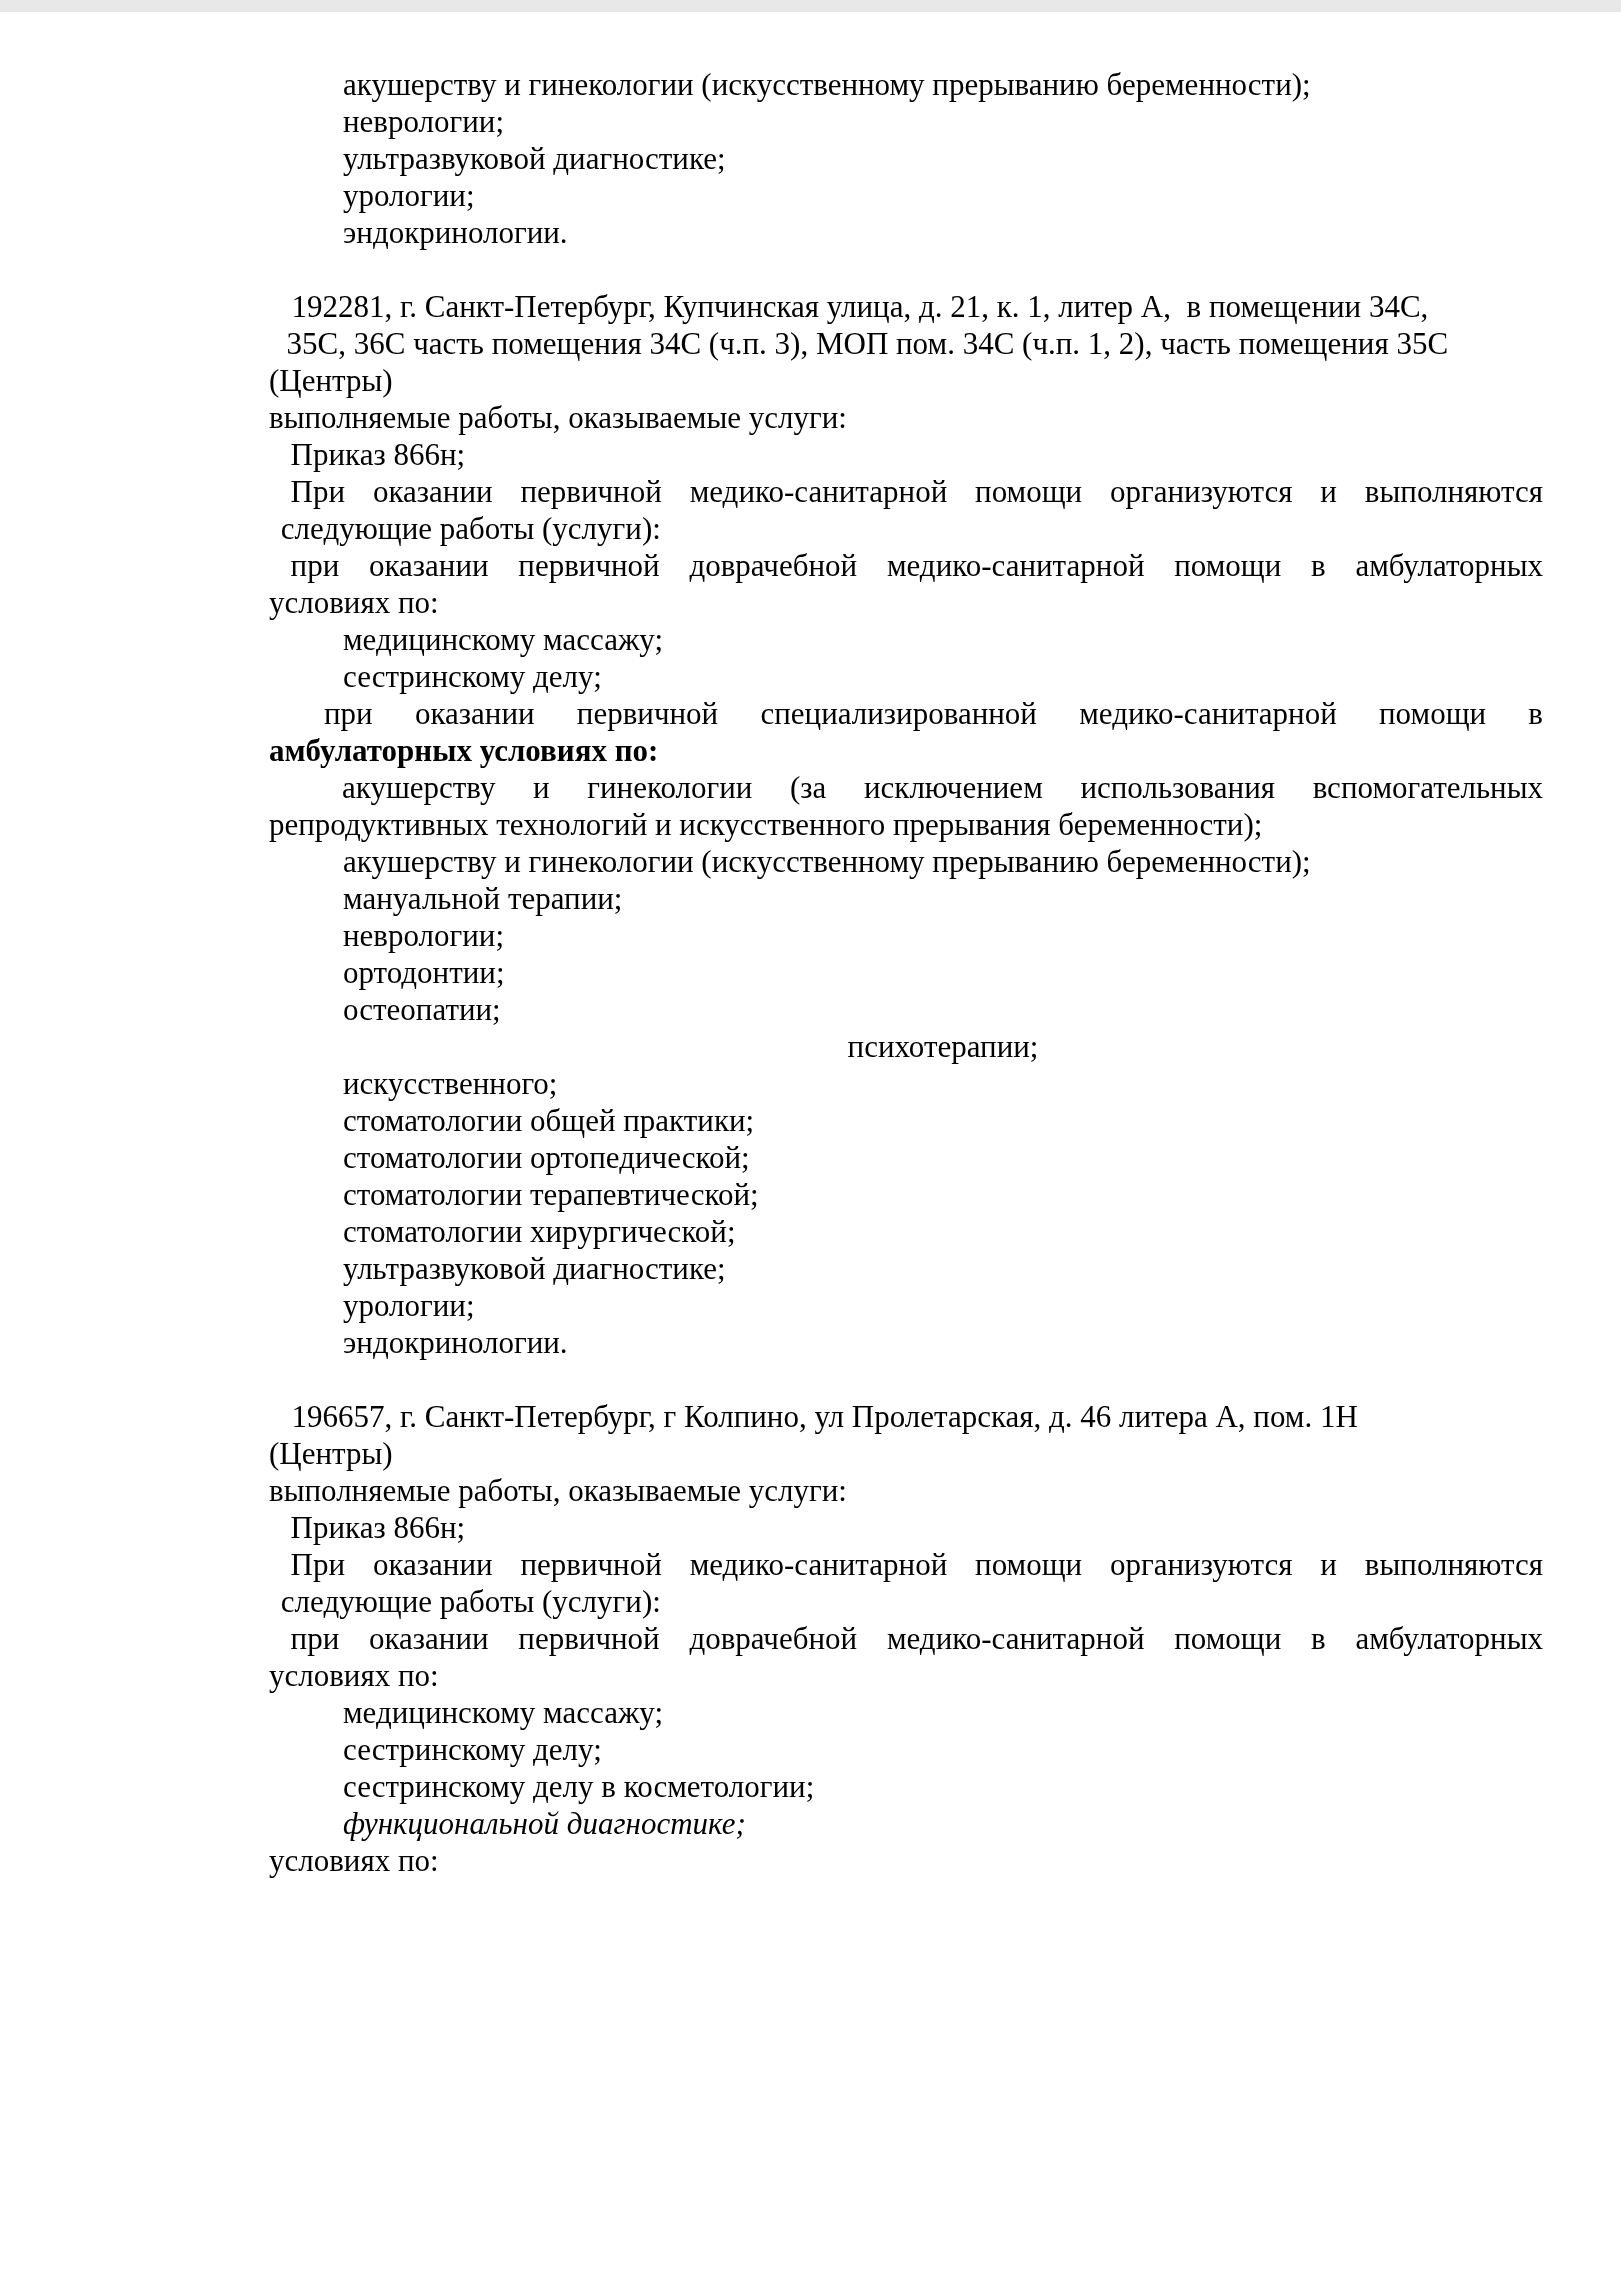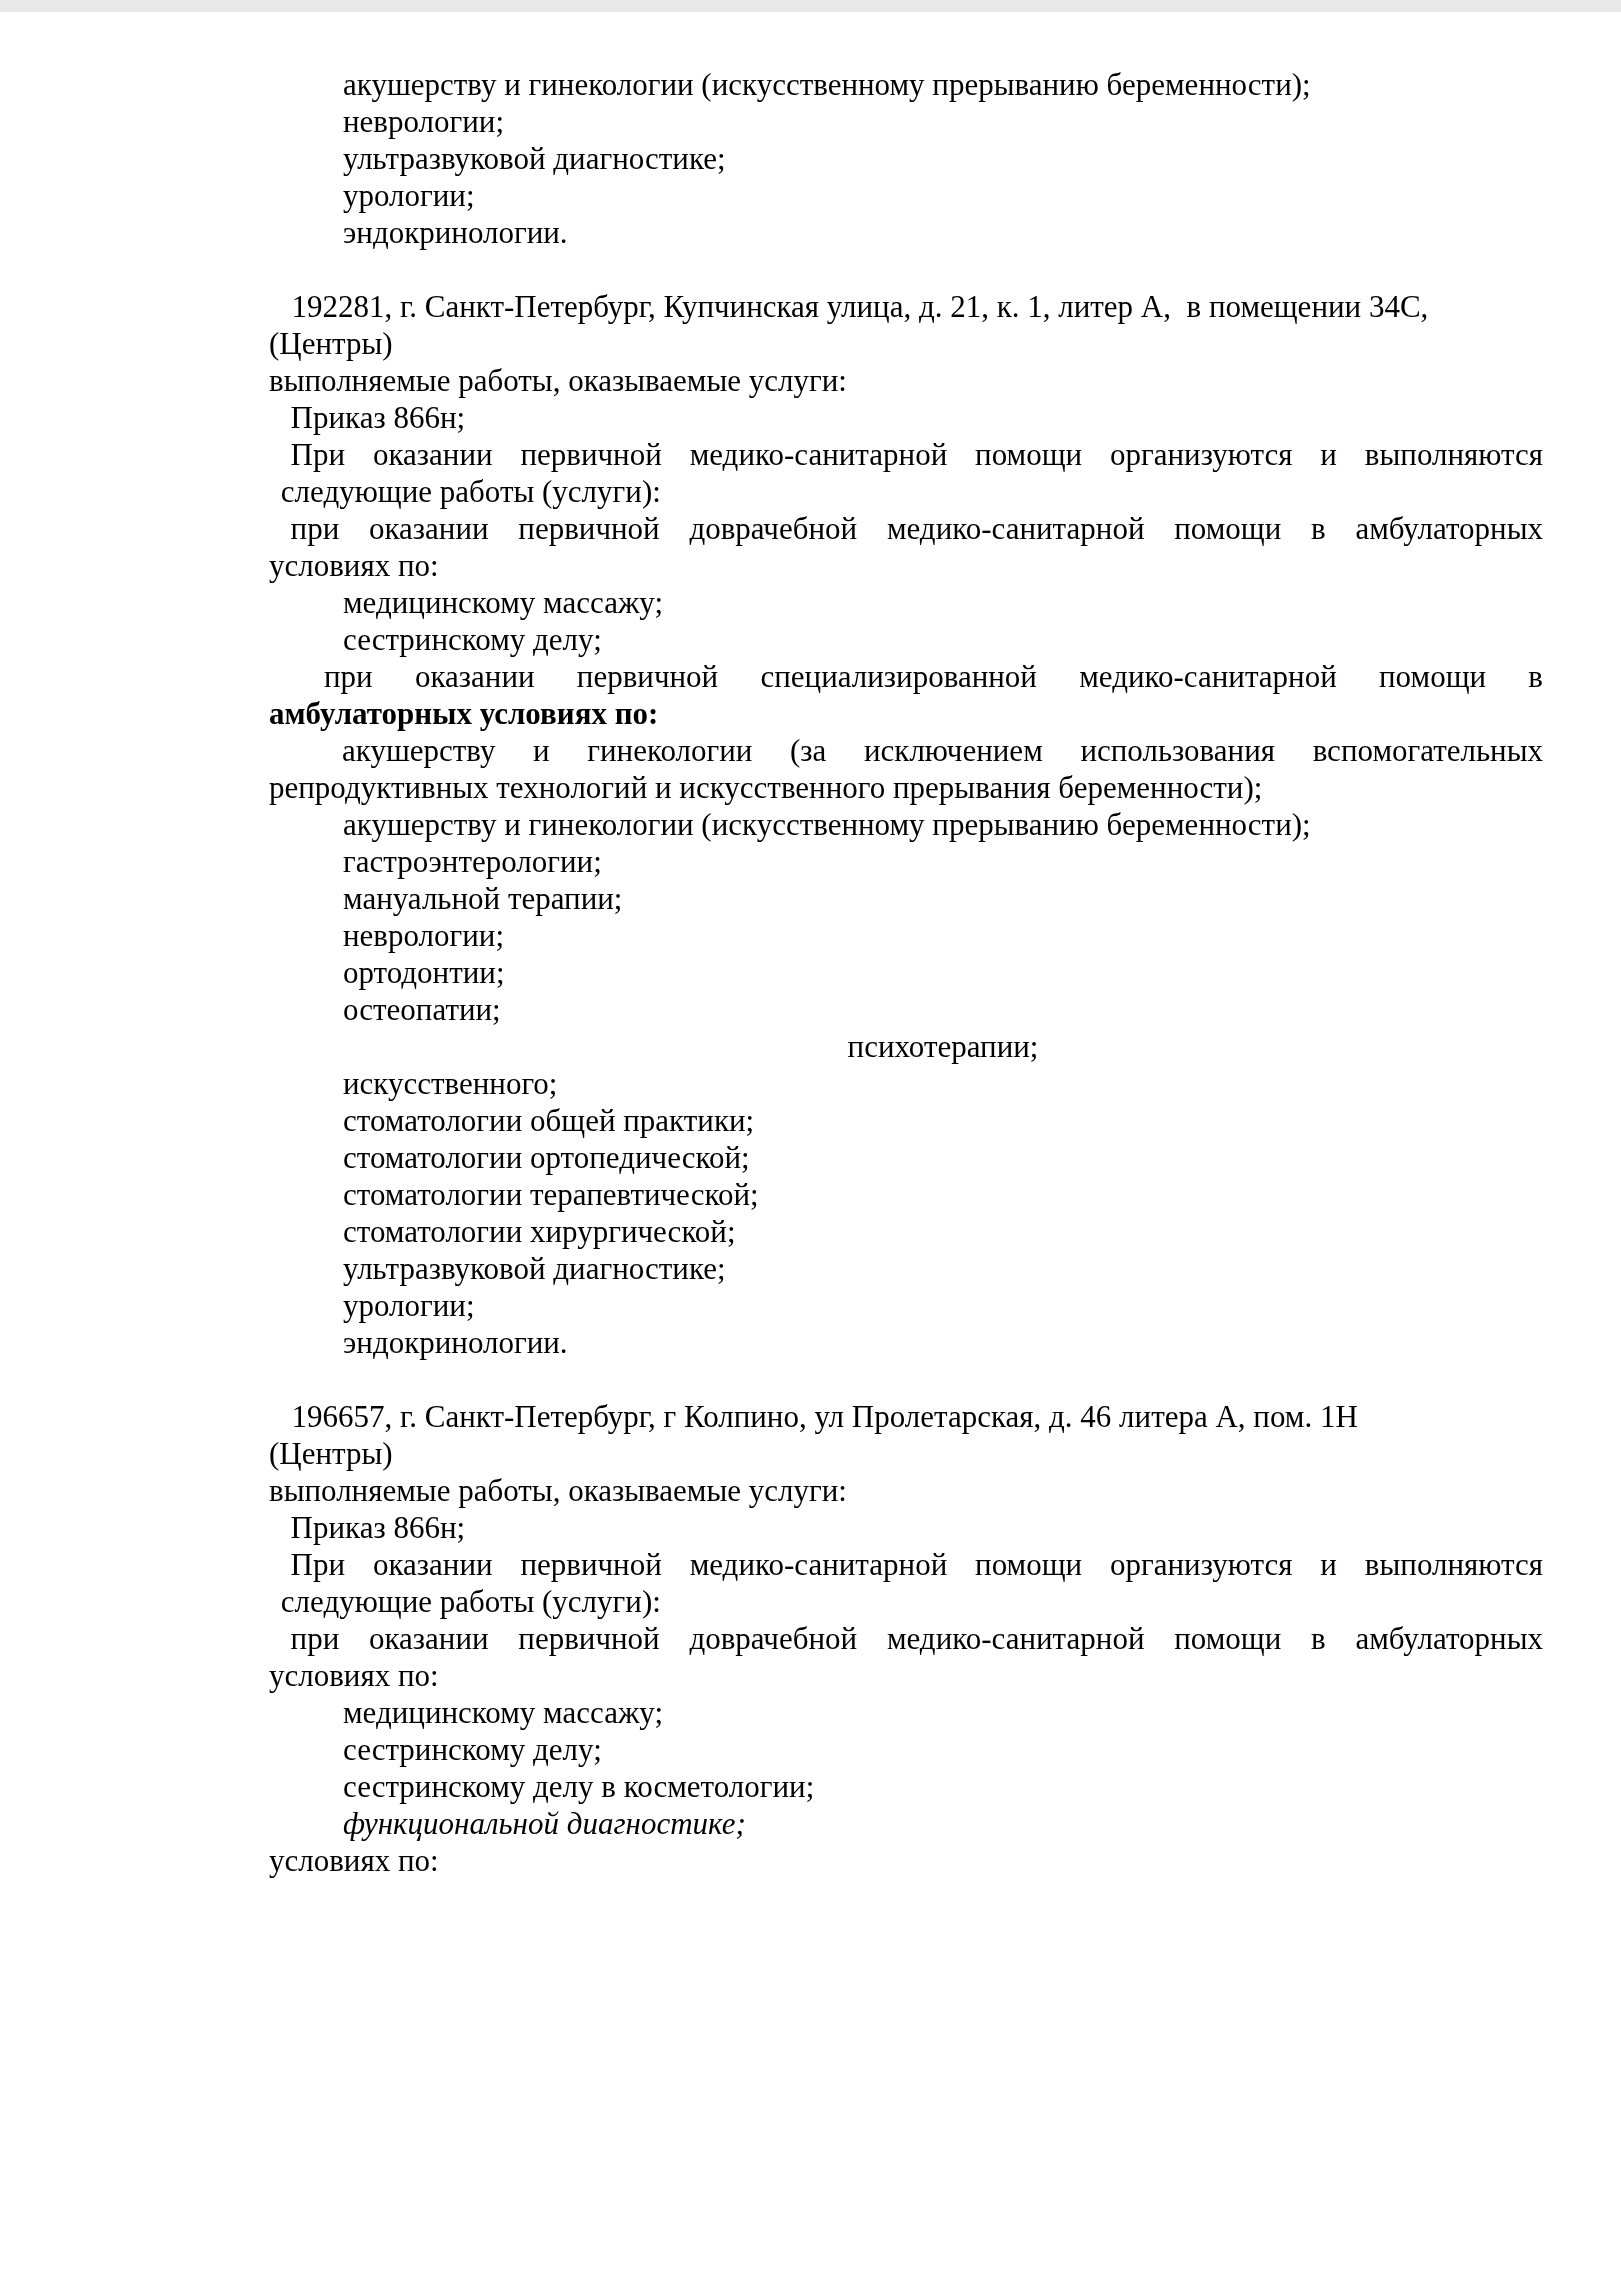--- a/index.html
+++ b/index.html
@@ -40,35 +40,35 @@
   <div class="doc">
       <div class="section">
         <div class="line" style="padding-left: 74px;">акушерству и гинекологии (искусственному прерыванию беременности);</div>
         <div class="line" style="padding-left: 74px;">неврологии;</div>
         <div class="line" style="padding-left: 74px;">ультразвуковой диагностике;</div>
         <div class="line" style="padding-left: 74px;">урологии;</div>
         <div class="line" style="padding-left: 74px;">эндокринологии.</div>
       </div>
       <div class="section">
         <div class="line" style="padding-left: 22.5px;">192281, г. Санкт-Петербург, Купчинская улица, д. 21, к. 1, литер А,  в помещении 34С,</div>
+        <div class="line" style="padding-left: 17.6px;">35С, 36С часть помещения 34С (ч.п. 3), МОП пом. 34С (ч.п. 1, 2), часть помещения 35С</div>
         <div class="line" style="padding-left: 0px;">(Центры)</div>
         <div class="line" style="padding-left: 0px;">выполняемые работы, оказываемые услуги:</div>
         <div class="line" style="padding-left: 21.6px;">Приказ 866н;</div>
         <div class="line j" style="padding-left: 21.6px;">При оказании первичной медико-санитарной помощи организуются и выполняются</div>
         <div class="line" style="padding-left: 11.8px;">следующие работы (услуги):</div>
         <div class="line j" style="padding-left: 21.6px;">при оказании первичной доврачебной медико-санитарной помощи в амбулаторных</div>
         <div class="line" style="padding-left: 0px;">условиях по:</div>
         <div class="line" style="padding-left: 74px;">медицинскому массажу;</div>
         <div class="line" style="padding-left: 74px;">сестринскому делу;</div>
         <div class="line j" style="padding-left: 55px;">при оказании первичной специализированной медико-санитарной помощи в</div>
         <div class="line" style="padding-left: 0px; font-weight: bold;">амбулаторных условиях по:</div>
         <div class="line j" style="padding-left: 73px;">акушерству и гинекологии (за исключением использования вспомогательных</div>
         <div class="line" style="padding-left: 0px;">репродуктивных технологий и искусственного прерывания беременности);</div>
         <div class="line" style="padding-left: 74px;">акушерству и гинекологии (искусственному прерыванию беременности);</div>
-        <div class="line" style="padding-left: 74px;">гастроэнтерологии;</div>
         <div class="line" style="padding-left: 74px;">мануальной терапии;</div>
         <div class="line" style="padding-left: 74px;">неврологии;</div>
         <div class="line" style="padding-left: 74px;">ортодонтии;</div>
         <div class="line" style="padding-left: 74px;">остеопатии;</div>
         <div class="line" style="padding-left: 74px; text-align: center;">психотерапии;</div>
         <div class="line" style="padding-left: 74px;">искусственного;</div>
         <div class="line" style="padding-left: 74px;">стоматологии общей практики;</div>
         <div class="line" style="padding-left: 74px;">стоматологии ортопедической;</div>
         <div class="line" style="padding-left: 74px;">стоматологии терапевтической;</div>
         <div class="line" style="padding-left: 74px;">стоматологии хирургической;</div>

